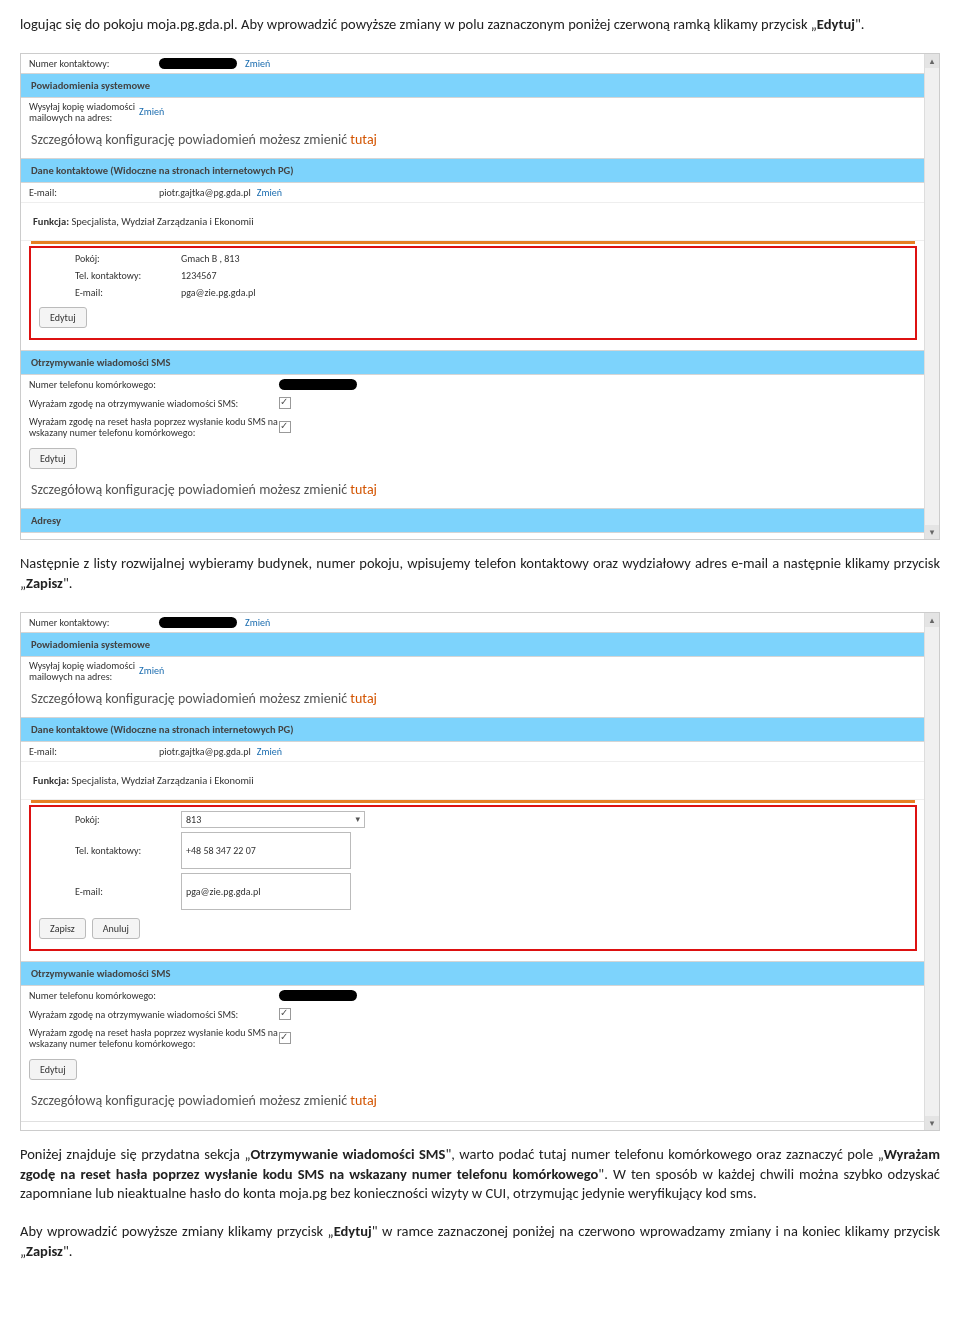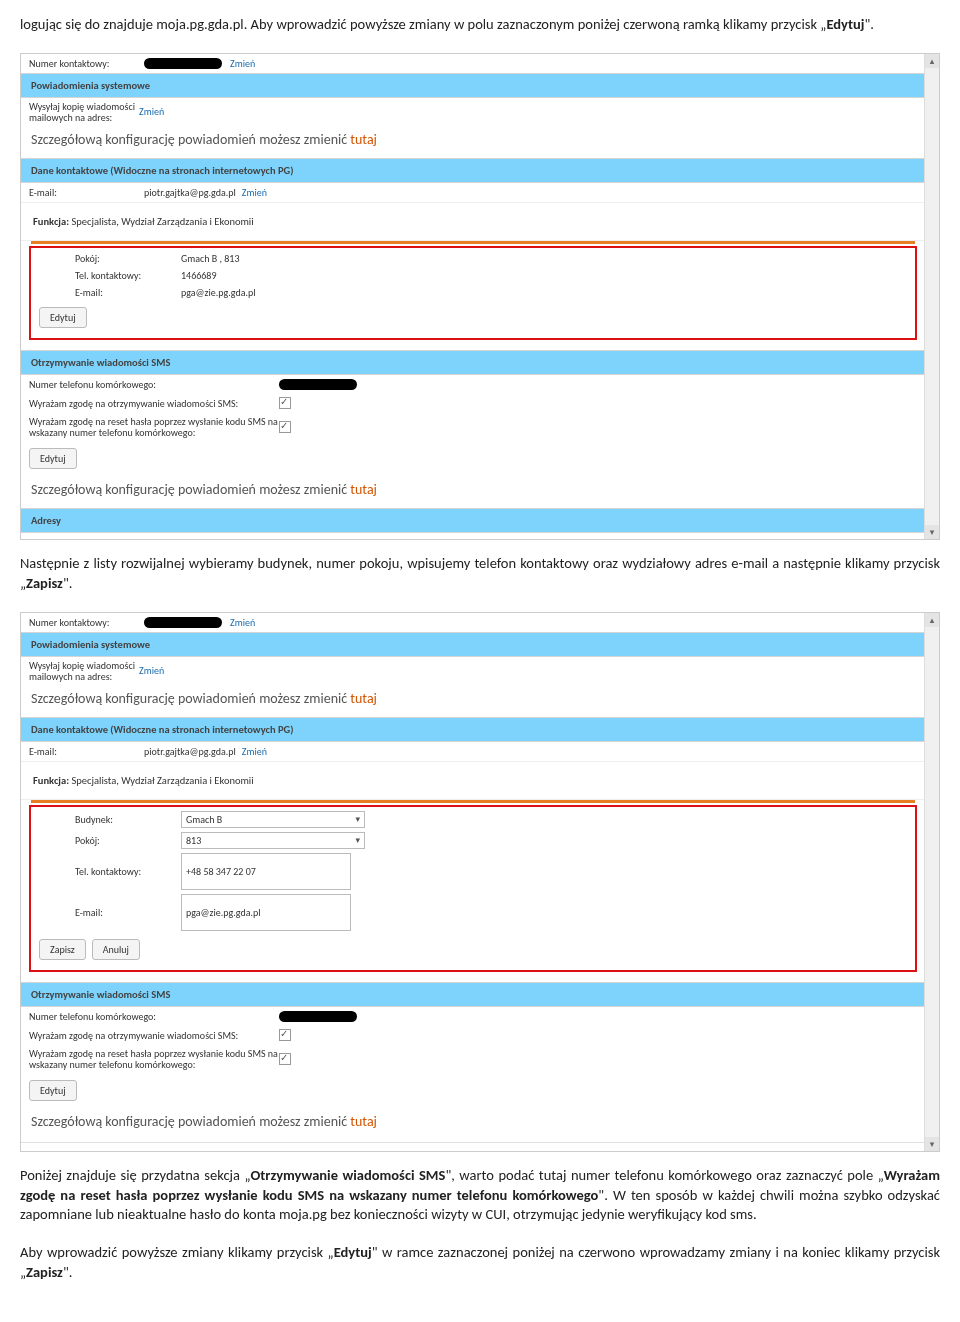--- a/index.html
+++ b/index.html
@@ -39,21 +39,21 @@
     background:#e4e4e4; color:#666; font-size:9px; text-align:center; line-height:14px;
   }
   .scrollbar .arrow.up { top:0; }
   .scrollbar .arrow.down { bottom:0; }
   .content { margin-right:14px; }
 
   .row {
     display:flex; align-items:center; padding:3px 8px;
     font-size:10px; color:#333;
   }
-  .row .lbl { width:115px; }
+  .row .lbl { width:130px; }
 
   .section-header {
     background:#7dd3fc; color:#444; font-weight:bold;
     padding:5px 10px; font-size:10.5px;
     border-top:1px solid #d5d5d5; border-bottom:1px solid #d5d5d5;
   }
 
   .link-blue { color:#1a6caf; }
   .link-orange { color:#d35400; }
 
@@ -99,21 +99,21 @@
     padding:11px 4px; font-size:10px; min-width:160px;
   }
 
   .sep { height:6px; }
   .divider { height:1px; background:#e0e0e0; margin:2px 0; }
 </style>
 </head>
 <body>
 
 <p class="doc-text">
-  <span>logując się do znajduje moja.pg.gda.pl. Aby wprowadzić powyższe zmiany w polu zaznaczonym poniżej czerwoną ramką klikamy przycisk „</span><b>Edytuj</b><span>".</span>
+  <span>logując się do pokoju moja.pg.gda.pl. Aby wprowadzić powyższe zmiany w polu zaznaczonym poniżej czerwoną ramką klikamy przycisk „</span><b>Edytuj</b><span>".</span>
 </p>
 
 <div class="shot">
  <div class="shot-inner">
   <div class="content">
 
     <div class="row">
       <span class="lbl">Numer kontaktowy:</span>
       <span class="blob"></span>
       <span style="width:8px"></span>
@@ -145,21 +145,21 @@
     </div>
     <div class="orange-bar"></div>
 
     <div class="red-box">
       <div class="row">
         <span class="lbl">Pokój:</span>
         <span>Gmach B , 813</span>
       </div>
       <div class="row">
         <span class="lbl">Tel. kontaktowy:</span>
-        <span>1466689</span>
+        <span>1234567</span>
       </div>
       <div class="row">
         <span class="lbl">E-mail:</span>
         <span>pga@zie.pg.gda.pl</span>
       </div>
       <div class="row">
         <span class="button">Edytuj</span>
       </div>
     </div>
 
@@ -231,24 +231,20 @@
     </div>
 
     <div class="funkcja">
       <b>Funkcja:</b>
       <span>Specjalista, Wydział Zarządzania i Ekonomii</span>
     </div>
     <div class="orange-bar"></div>
 
     <div class="red-box">
       <div class="row">
-        <span class="lbl">Budynek:</span>
-        <span class="select-fake">Gmach B</span>
-      </div>
-      <div class="row">
         <span class="lbl">Pokój:</span>
         <span class="select-fake">813</span>
       </div>
       <div class="row">
         <span class="lbl">Tel. kontaktowy:</span>
         <span class="input-fake">+48 58 347 22 07</span>
       </div>
       <div class="row">
         <span class="lbl">E-mail:</span>
         <span class="input-fake">pga@zie.pg.gda.pl</span>

